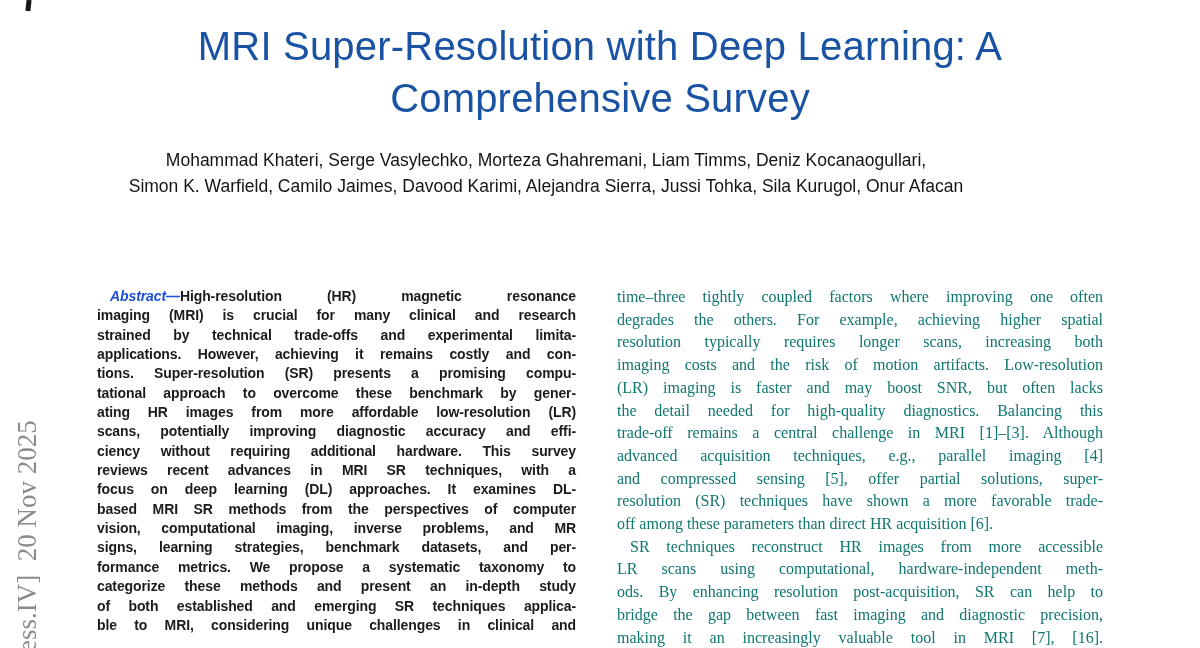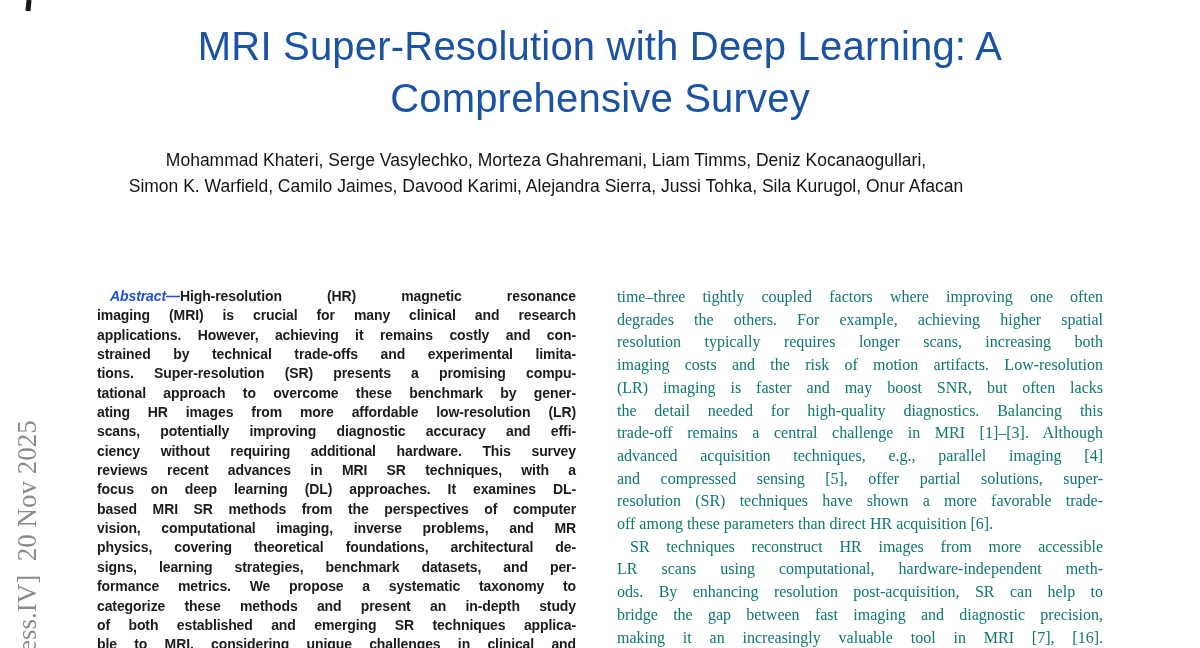--- a/index.html
+++ b/index.html
@@ -87,32 +87,31 @@
   </div>
 
   <div class="authors">
     <div>Mohammad Khateri, Serge Vasylechko, Morteza Ghahremani, Liam Timms, Deniz Kocanaogullari,</div>
     <div>Simon K. Warfield, Camilo Jaimes, Davood Karimi, Alejandra Sierra, Jussi Tohka, Sila Kurugol, Onur Afacan</div>
   </div>
 
   <div class="col-left">
       <div class="jline indent"><span class="abstract-label" style="color: #1d4ed8;">Abstract—</span>High-resolution (HR) magnetic resonance</div>
       <div class="jline">imaging (MRI) is crucial for many clinical and research</div>
+      <div class="jline">strained by technical trade-offs and experimental limita-</div>
       <div class="jline">applications. However, achieving it remains costly and con-</div>
-      <div class="jline">strained by technical trade-offs and experimental limita-</div>
       <div class="jline">tions. Super-resolution (SR) presents a promising compu-</div>
       <div class="jline">tational approach to overcome these benchmark by gener-</div>
       <div class="jline">ating HR images from more affordable low-resolution (LR)</div>
       <div class="jline">scans, potentially improving diagnostic accuracy and effi-</div>
       <div class="jline">ciency without requiring additional hardware. This survey</div>
       <div class="jline">reviews recent advances in MRI SR techniques, with a</div>
       <div class="jline">focus on deep learning (DL) approaches. It examines DL-</div>
       <div class="jline">based MRI SR methods from the perspectives of computer</div>
       <div class="jline">vision, computational imaging, inverse problems, and MR</div>
-      <div class="jline">physics, covering theoretical foundations, architectural de-</div>
       <div class="jline">signs, learning strategies, benchmark datasets, and per-</div>
       <div class="jline">formance metrics. We propose a systematic taxonomy to</div>
       <div class="jline">categorize these methods and present an in-depth study</div>
       <div class="jline">of both established and emerging SR techniques applica-</div>
       <div class="jline">ble to MRI, considering unique challenges in clinical and</div>
     </div>
 
   <div class="col-right">
       <div class="jline">time–three tightly coupled factors where improving one often</div>
       <div class="jline">degrades the others. For example, achieving higher spatial</div>

